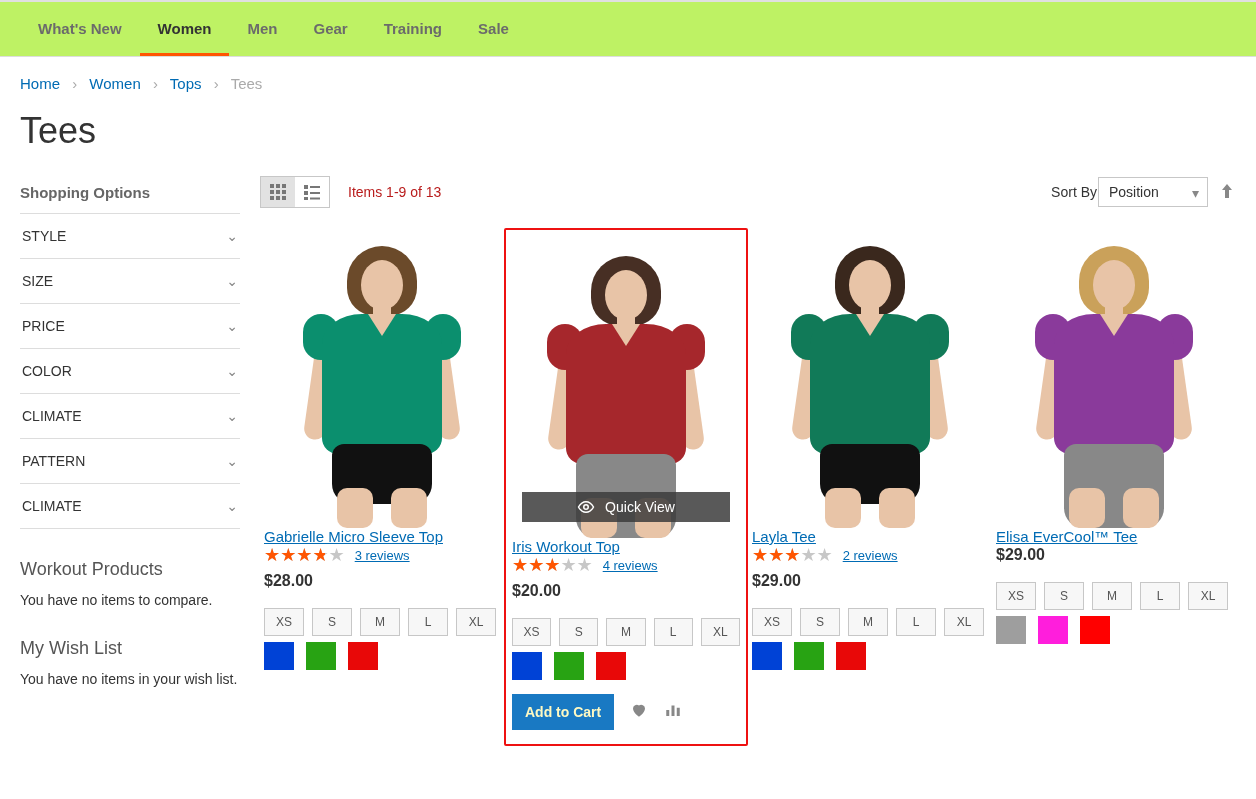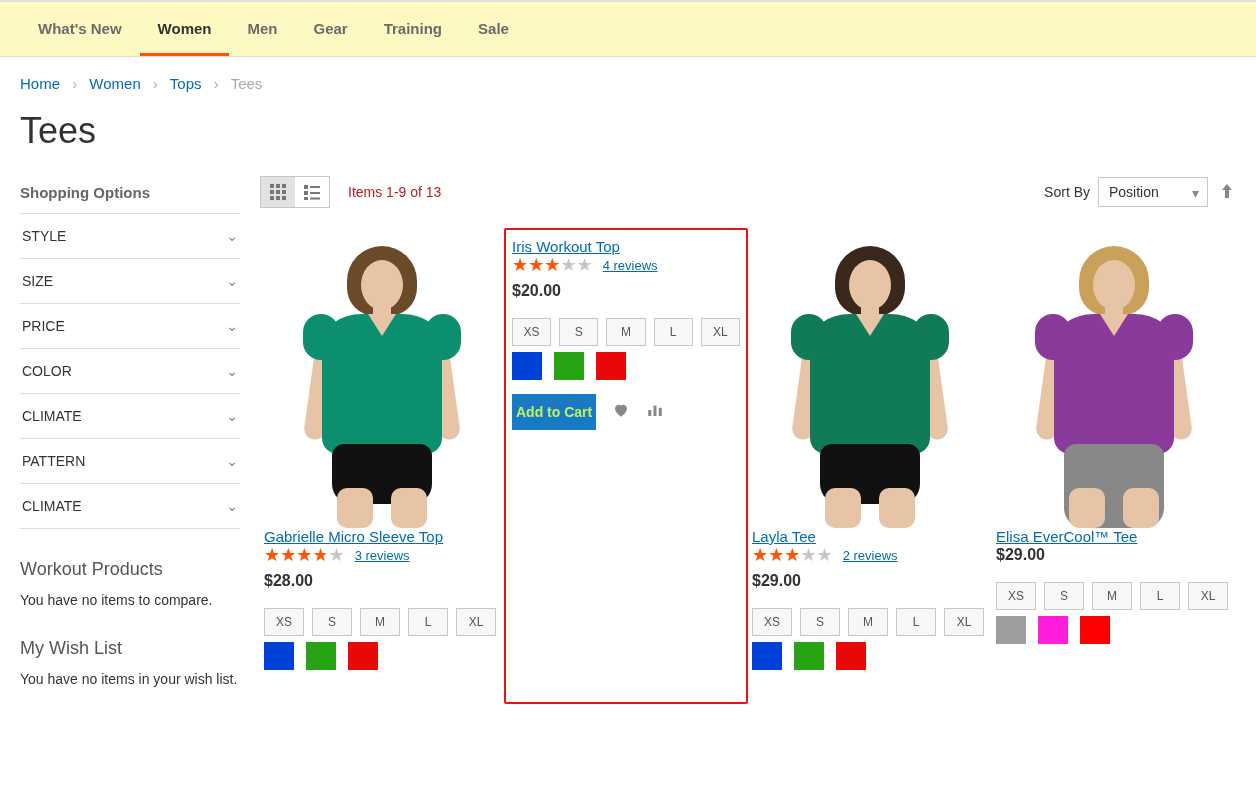--- a/index.html
+++ b/index.html
@@ -1,18 +1,18 @@
 <!DOCTYPE html>
 <html><head>
 <meta charset="utf-8">
 <style>
   * { margin:0; padding:0; box-sizing:border-box; }
   body { font-family: Arial, Helvetica, sans-serif; color:#333; background:#fff; width:1256px; }
   .topbar { height:2px; background:#e0e0e0; }
-  .mainnav { background:#fef9c3; border-bottom:1px solid #ddd; padding:0 20px; display:flex; }
+  .mainnav { background:#bef264; border-bottom:1px solid #ddd; padding:0 20px; display:flex; }
   .mainnav a { padding:18px 18px 16px 18px; color:#6b6b6b; font-weight:600; font-size:15px; text-decoration:none; border-bottom:3px solid transparent; }
   .mainnav a.active { color:#333; border-bottom:3px solid #ff5501; }
   .page { padding:0 20px; }
   .breadcrumb { padding:18px 0 10px 0; font-size:15px; color:#555; }
   .breadcrumb a { color:#006bb4; text-decoration:none; }
   .breadcrumb .sep { color:#aaa; margin:0 8px; }
   .breadcrumb .current { color:#aaa; }
   h1.page-title { font-size:36px; font-weight:300; color:#333; margin:8px 0 24px 0; }
   .columns { display:flex; }
   .sidebar { width:240px; flex-shrink:0; padding-right:20px; }
@@ -23,42 +23,42 @@
   .filter .chev { color:#888; }
   .block-title { font-size:18px; color:#555; margin:30px 0 12px 0; font-weight:400; }
   .block-msg { font-size:14px; color:#333; }
 
   .toolbar { display:flex; align-items:center; margin-bottom:20px; }
   .modes { display:flex; border:1px solid #c7c7c7; margin-right:18px; }
   .modes .mode { width:34px; height:30px; display:flex; align-items:center; justify-content:center; background:#fff; color:#666; }
   .modes .mode.active { background:#e2e2e2; }
   .toolbar-amount { font-size:14px; color:#b91c1c; }
   .toolbar-sorter { margin-left:auto; display:flex; align-items:center; color:#333; font-size:14px; }
-  .toolbar-sorter .lbl { margin-right:8px; }
+  .toolbar-sorter .lbl { margin-right:1px; }
   .toolbar-sorter .sel { border:1px solid #c7c7c7; background:#fff; padding:6px 30px 6px 10px; position:relative; min-width:110px; }
   .toolbar-sorter .sel .caret { position:absolute; right:8px; top:7px; color:#888; }
   .toolbar-sorter .arrow-up { margin-left:10px; color:#888; }
 
   .products { display:flex; gap:0; }
   .product { width:244px; padding:0 4px 20px 4px; position:relative; }
   .product.highlight { border:2px solid #e11; border-radius:2px; padding:8px 6px 14px 6px; }
   .photo-wrap { height:300px; position:relative; display:flex; align-items:flex-end; justify-content:center; overflow:hidden; }
   .qv { position:absolute; left:10px; right:10px; bottom:16px; height:30px; background:rgba(60,60,60,0.85); color:#fff; display:flex; align-items:center; justify-content:center; font-size:14px; gap:10px; }
   .pname { font-size:15px; color:#006bb4; margin:12px 0 8px 0; position:relative; z-index:1; }
   .rating-row { display:flex; align-items:center; gap:10px; margin-bottom:8px; position:relative; z-index:1; }
   .stars { position:relative; font-size:18px; line-height:1; color:#c7c7c7; }
   .stars .fill { position:absolute; left:0; top:0; color:#ff5501; overflow:hidden; white-space:nowrap; }
   .reviews { color:#006bb4; font-size:13px; }
   .price { font-size:16px; font-weight:700; color:#333; margin-bottom:18px; }
   .sizes { display:flex; gap:8px; margin-bottom:6px; }
   .size { width:40px; height:28px; border:1px solid #c7c7c7; background:#f7f7f7; font-size:12px; display:flex; align-items:center; justify-content:center; color:#555; }
   .colors { display:flex; gap:12px; margin-bottom:14px; }
   .swatch { width:30px; height:28px; }
   .actions { display:flex; align-items:center; gap:16px; }
-  .btn-cart { background:#1979c3; color:#bef264; border:none; padding:10px 4px; font-size:14px; font-weight:600; }
+  .btn-cart { background:#1979c3; color:#fef9c3; border:none; padding:10px 13px; font-size:14px; font-weight:600; }
 
   
   .fig { position:relative; width:190px; height:290px; }
   .fig .hair { position:absolute; top:8px; left:50%; transform:translateX(-50%); width:70px; height:70px; border-radius:50% 50% 40% 40%; }
   .fig .face { position:absolute; top:22px; left:50%; transform:translateX(-50%); width:42px; height:50px; background:#e8c4a7; border-radius:50%; }
   .fig .neck { position:absolute; top:64px; left:50%; transform:translateX(-50%); width:18px; height:16px; background:#e8c4a7; }
   .fig .shirt { position:absolute; top:76px; left:50%; transform:translateX(-50%); width:120px; height:140px; border-radius:40px 40px 16px 16px / 30px 30px 16px 16px; }
   .fig .shirt:before { content:""; position:absolute; top:0; left:50%; transform:translateX(-50%); width:28px; height:22px; background:#e8c4a7; clip-path: polygon(0 0,100% 0,50% 100%); }
   .fig .arm-l, .fig .arm-r { position:absolute; top:82px; width:22px; height:120px; background:#e8c4a7; border-radius:12px; }
   .fig .arm-l { left:24px; transform:rotate(8deg); }
@@ -206,21 +206,44 @@
               <div class="size">XS</div>
               <div class="size">S</div>
               <div class="size">M</div>
               <div class="size">L</div>
               <div class="size">XL</div>
             </div><div class="colors">
               <div class="swatch" style="background: rgb(0, 66, 214);"></div>
               <div class="swatch" style="background: rgb(40, 163, 19);"></div>
               <div class="swatch" style="background: rgb(232, 8, 8);"></div>
             </div></div>
-          <div class="product highlight"><a href="#" class="pname">Iris Workout Top</a><div class="rating-row">
+          <div class="product highlight"><div class="photo-wrap">
+              <div class="fig pants">
+                <div class="hair" style="background:#472f24"></div>
+                <div class="face"></div>
+                <div class="neck"></div>
+                <div class="arm-l"></div>
+                <div class="arm-r"></div>
+                <div class="sleeve-l" style="background:#a6272c"></div>
+                <div class="sleeve-r" style="background:#a6272c"></div>
+                <div class="shirt" style="background:#a6272c"></div>
+                <div class="shorts"></div>
+                <div class="legs">
+                  <span></span>
+                  <span></span>
+                </div>
+              </div>
+              <div class="qv">
+                <svg class="icon" viewBox="0 0 24 24">
+                  <path fill="none" stroke="#fff" stroke-width="2" d="M2 12s4-7 10-7 10 7 10 7-4 7-10 7S2 12 2 12z"></path>
+                  <circle cx="12" cy="12" r="3" fill="none" stroke="#fff" stroke-width="2"></circle>
+                </svg>
+                <span>Quick View</span>
+              </div>
+            </div><a href="#" class="pname">Iris Workout Top</a><div class="rating-row">
               <div class="stars">★★★★★<span class="fill" style="width:58%">★★★★★</span></div>
               <a href="#" class="reviews">4 reviews</a>
             </div><div class="price">$20.00</div><div class="sizes">
               <div class="size">XS</div>
               <div class="size">S</div>
               <div class="size">M</div>
               <div class="size">L</div>
               <div class="size">XL</div>
             </div><div class="colors">
               <div class="swatch" style="background: rgb(0, 66, 214);"></div>

